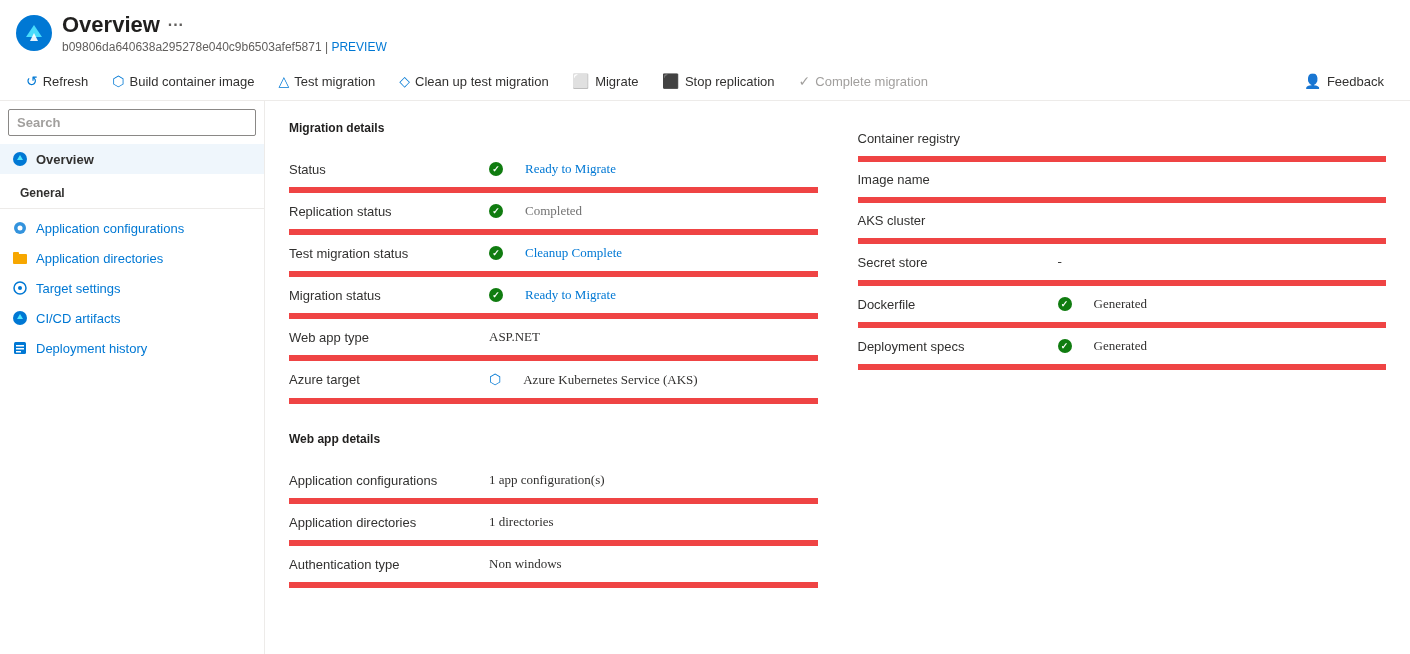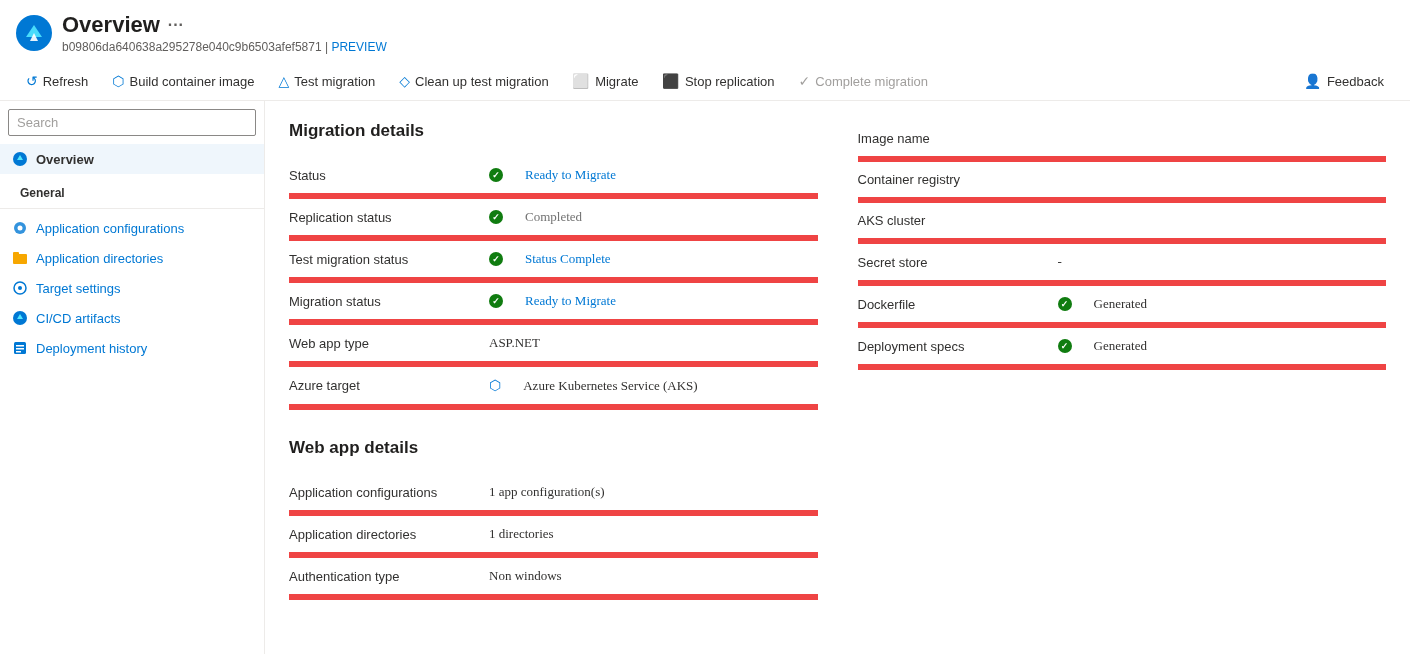--- a/index.html
+++ b/index.html
@@ -21,37 +21,37 @@
     .toolbar-btn .btn-icon { font-size: 14px; color: #0078d4; }
     .toolbar-btn.disabled { color: #a19f9d; cursor: default; }
     .toolbar-btn.disabled .btn-icon { color: #a19f9d; }
 
     
     .layout { display: flex; height: calc(100vh - 100px); }
 
     
     .sidebar { width: 265px; min-width: 265px; border-right: 1px solid #edebe9; overflow-y: auto; }
     .sidebar-search { padding: 8px 8px; }
-    .sidebar-search input { width: 100%; padding: 5px 8px; border: 1px solid #8a8886; border-radius: 2px; font-size: 13px; color: #323130; background: #fff; }
+    .sidebar-search input { width: 100%; padding: 5px 8px; border: 1px solid #8a8886; border-radius: 2px; font-size: 13px; color: #323130; background: #fff; font-weight: bold; }
     .sidebar-search input::placeholder { color: #a19f9d; }
 
     .sidebar-item { display: flex; align-items: center; gap: 8px; padding: 7px 12px; cursor: pointer; font-size: 13px; color: #0078d4; }
     .sidebar-item.active { background: #eff6fc; color: #323130; font-weight: 600; }
     .sidebar-item .item-icon { width: 16px; height: 16px; display: flex; align-items: center; justify-content: center; }
 
     .sidebar-section-label { padding: 12px 12px 4px 12px; font-size: 12px; font-weight: 700; color: #323130; text-transform: none; margin-left: 8px; }
     .sidebar-divider { height: 1px; background: #edebe9; margin: 4px 0; }
 
     
     .main-content { flex: 1; padding: 20px 24px; overflow-y: auto; }
 
     .two-col { display: flex; gap: 40px; }
     .col { flex: 1; }
 
-    .section-title { font-size: 17px; font-weight: 600; color: #201f1e; margin-bottom: 16px; }
+    .section-title { font-size: 12px; font-weight: 600; color: #201f1e; margin-bottom: 16px; }
 
     .detail-row { display: flex; align-items: center; padding: 10px 0; border-bottom: 6px solid #ef4444; }
     .detail-label { width: 200px; min-width: 200px; font-size: 13px; color: #323130; }
     .detail-value { font-size: 13px; color: #323130; display: flex; align-items: center; gap: 22px; font-family: Liberation Serif, serif; }
 
     .status-dot { width: 14px; height: 14px; border-radius: 50%; background: #107c10; display: inline-flex; align-items: center; justify-content: center; }
     .status-dot::after { content: '✓'; color: #fff; font-size: 9px; font-weight: bold; }
 
     
     .web-app-section { margin-top: 28px; }
@@ -207,21 +207,21 @@
           <div class="detail-value">
             <span class="status-dot"></span>
             <span style="color:#737373; cursor:pointer;">Completed</span>
           </div>
         </div>
 
         <div class="detail-row">
           <div class="detail-label">Test migration status</div>
           <div class="detail-value">
             <span class="status-dot"></span>
-            <span style="color:#0078d4; cursor:pointer;">Status Complete</span>
+            <span style="color:#0078d4; cursor:pointer;">Cleanup Complete</span>
           </div>
         </div>
 
         <div class="detail-row">
           <div class="detail-label">Migration status</div>
           <div class="detail-value">
             <span class="status-dot"></span>
             <span style="color:#0078d4; cursor:pointer;">Ready to Migrate</span>
           </div>
         </div>
@@ -257,30 +257,30 @@
           <div class="detail-row">
             <div class="detail-label">Authentication type</div>
             <div class="detail-value">Non windows</div>
           </div>
         </div>
       </div>
 
       <div class="col">
 
         <div class="detail-row">
+          <div class="detail-label">Container registry</div>
+          <div class="detail-value"></div>
+        </div>
+
+        <div class="detail-row">
           <div class="detail-label">Image name</div>
           <div class="detail-value"></div>
         </div>
 
         <div class="detail-row">
-          <div class="detail-label">Container registry</div>
-          <div class="detail-value"></div>
-        </div>
-
-        <div class="detail-row">
           <div class="detail-label">AKS cluster</div>
           <div class="detail-value"></div>
         </div>
 
         <div class="detail-row">
           <div class="detail-label">Secret store</div>
           <div class="detail-value">-</div>
         </div>
 
         <div class="detail-row">

